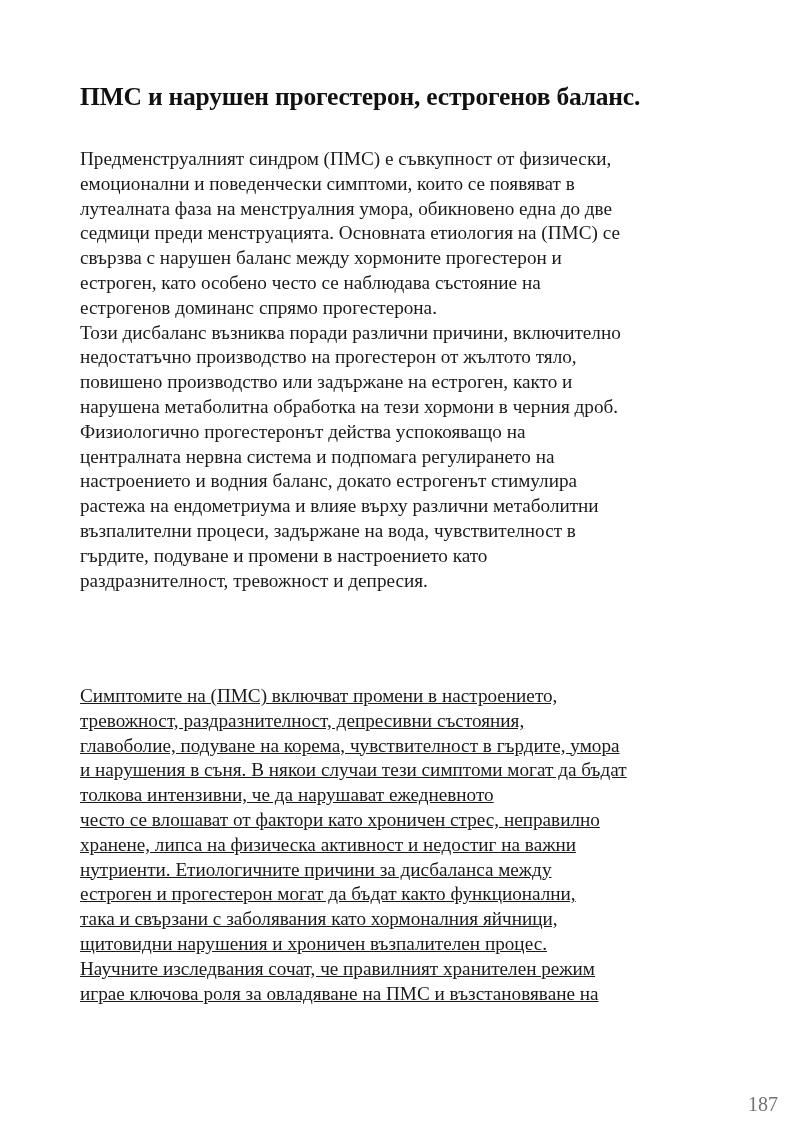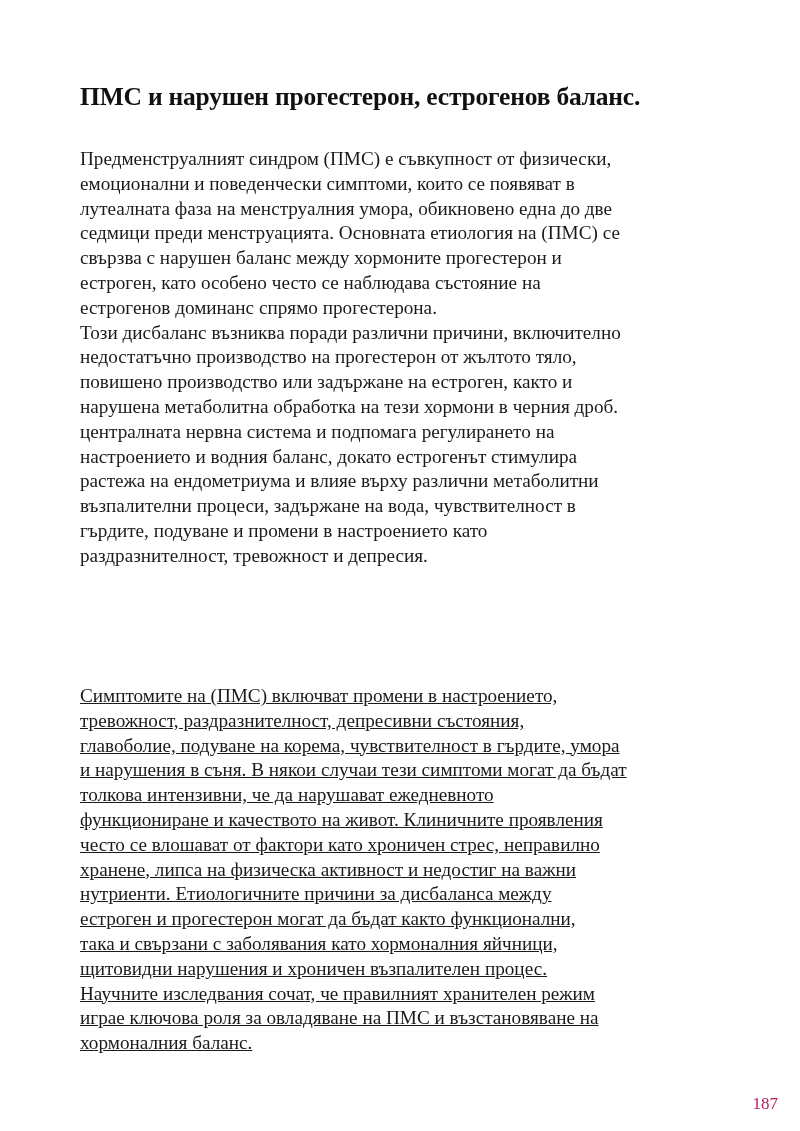--- a/index.html
+++ b/index.html
@@ -47,23 +47,23 @@
       white-space: nowrap;
       height: 24.8px;
     }
     .para-1 { top: 135px; margin-top: 12px; }
     .para-2 { top: 684px; text-decoration: underline; }
     .page-number {
       position: absolute;
       right: 22px;
       top: 1094px;
       font-family: "Liberation Serif", "DejaVu Serif", serif;
-      font-size: 17px;
+      font-size: 20px;
       line-height: 20px;
-      color: #be185d;
+      color: #737373;
     }
   </style>
 </head>
 <body>
 
 <div class="page">
 
   <h1 class="title">ПМС и нарушен прогестерон, естрогенов баланс.</h1>
 
   <div class="body-text para-1">
@@ -71,41 +71,40 @@
     <span class="line">емоционални и поведенчески симптоми, които се появяват в</span>
     <span class="line">лутеалната фаза на менструалния умора, обикновено една до две</span>
     <span class="line">седмици преди менструацията. Основната етиология на (ПМС) се</span>
     <span class="line">свързва с нарушен баланс между хормоните прогестерон и</span>
     <span class="line">естроген, като особено често се наблюдава състояние на</span>
     <span class="line">естрогенов доминанс спрямо прогестерона.</span>
     <span class="line">Този дисбаланс възниква поради различни причини, включително</span>
     <span class="line">недостатъчно производство на прогестерон от жълтото тяло,</span>
     <span class="line">повишено производство или задържане на естроген, както и</span>
     <span class="line">нарушена метаболитна обработка на тези хормони в черния дроб.</span>
+    <span class="line">Физиологично прогестеронът действа успокояващо на</span>
     <span class="line">централната нервна система и подпомага регулирането на</span>
     <span class="line">настроението и водния баланс, докато естрогенът стимулира</span>
     <span class="line">растежа на ендометриума и влияе върху различни метаболитни</span>
     <span class="line">възпалителни процеси, задържане на вода, чувствителност в</span>
     <span class="line">гърдите, подуване и промени в настроението като</span>
     <span class="line">раздразнителност, тревожност и депресия.</span>
   </div>
 
   <div class="body-text para-2">
     <span class="line">Симптомите на (ПМС) включват промени в настроението,</span>
     <span class="line">тревожност, раздразнителност, депресивни състояния,</span>
     <span class="line">главоболие, подуване на корема, чувствителност в гърдите, умора</span>
     <span class="line">и нарушения в съня. В някои случаи тези симптоми могат да бъдат</span>
     <span class="line">толкова интензивни, че да нарушават ежедневното</span>
-    <span class="line">функциониране и качеството на живот. Клиничните проявления</span>
     <span class="line">често се влошават от фактори като хроничен стрес, неправилно</span>
     <span class="line">хранене, липса на физическа активност и недостиг на важни</span>
     <span class="line">нутриенти. Етиологичните причини за дисбаланса между</span>
     <span class="line">естроген и прогестерон могат да бъдат както функционални,</span>
     <span class="line">така и свързани с заболявания като хормоналния яйчници,</span>
     <span class="line">щитовидни нарушения и хроничен възпалителен процес.</span>
     <span class="line">Научните изследвания сочат, че правилният хранителен режим</span>
     <span class="line">играе ключова роля за овладяване на ПМС и възстановяване на</span>
-    <span class="line">хормоналния баланс.</span>
   </div>
 
   <div class="page-number">187</div>
 
 </div>
 
 </body></html>

